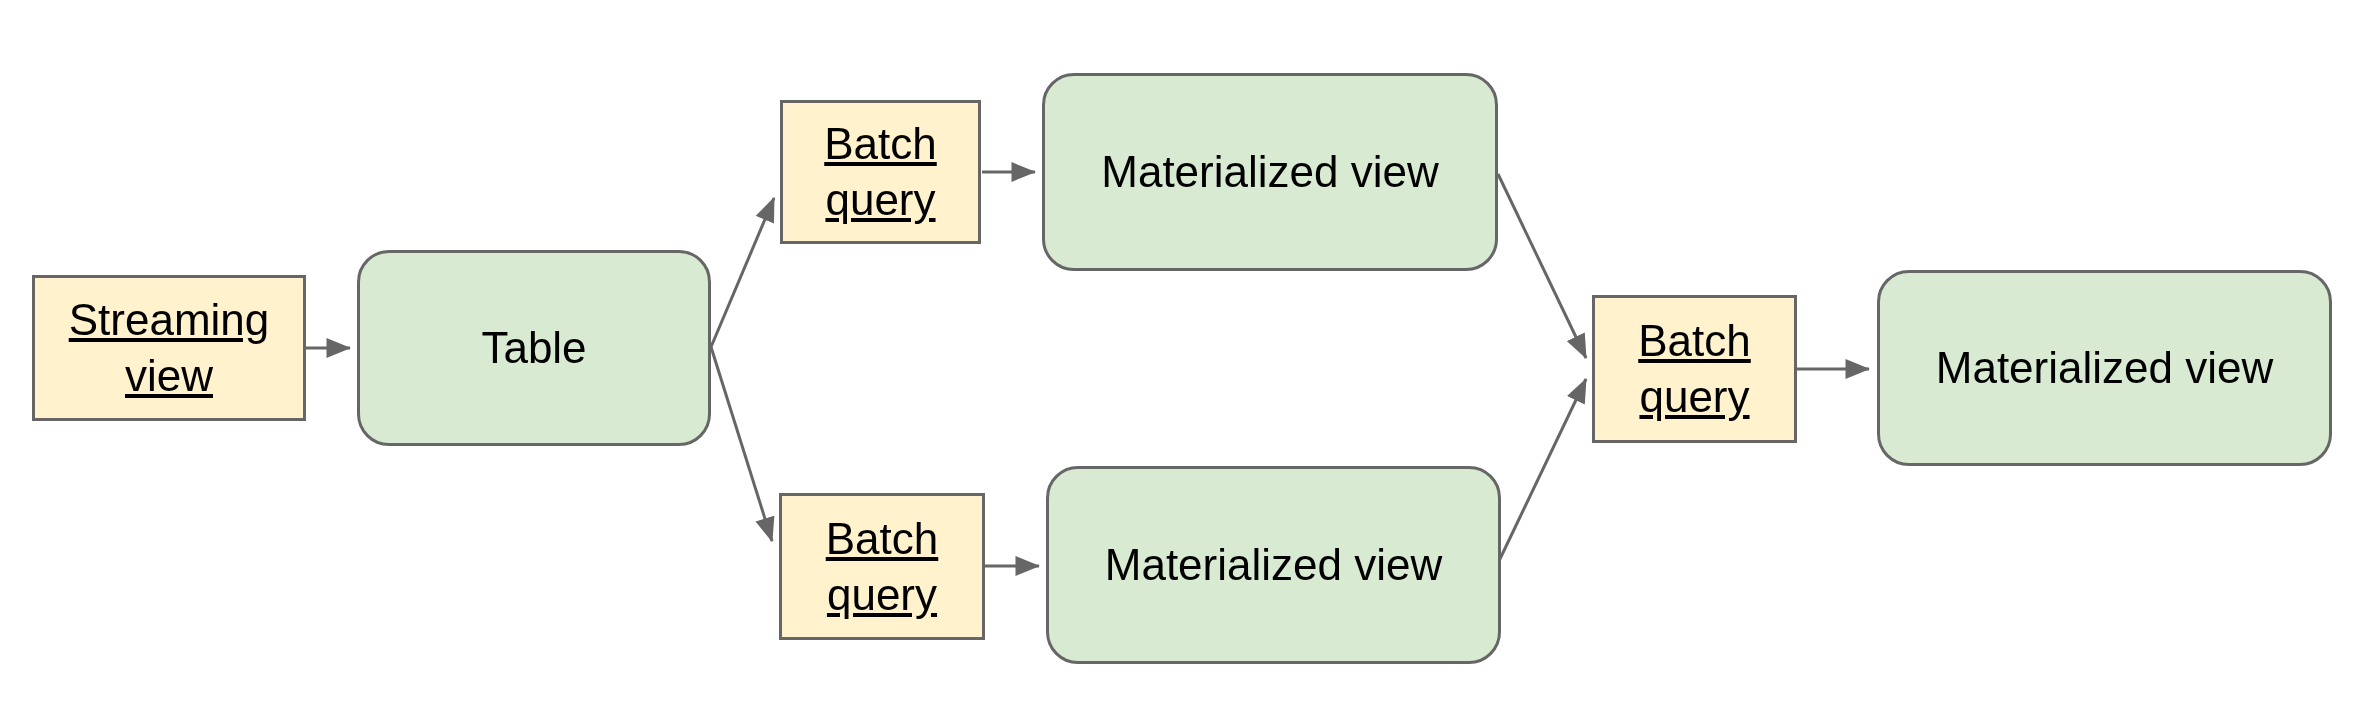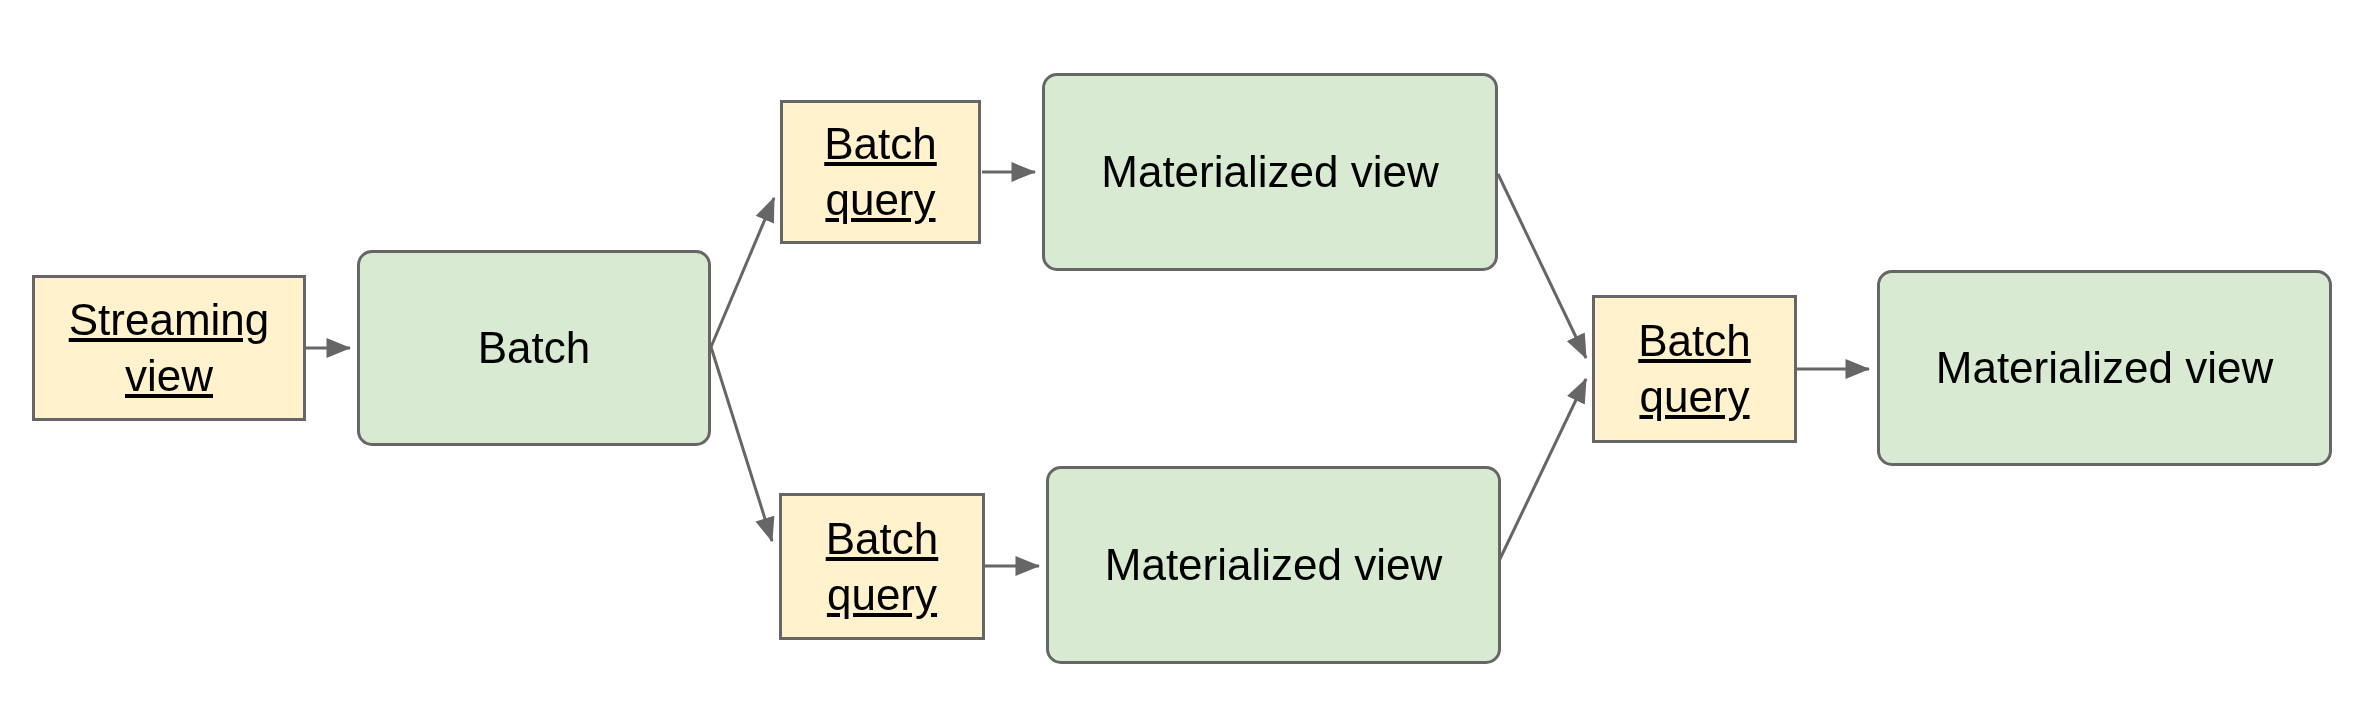--- a/index.html
+++ b/index.html
@@ -46,21 +46,21 @@
     display: block;
   }
   .query {
     background: var(--query-fill, #fff2cc);
     border: 3px solid var(--stroke, #666666);
     text-decoration: underline;
   }
   .green {
     background: var(--green-fill, #d9ead3);
     border: 3px solid var(--stroke, #666666);
-    border-radius: 15px;
+    border-radius: 32px;
   }
 </style>
 </head>
 <body>
 
 <div class="canvas">
 
   <svg class="edge-layer" viewBox="0 0 2370 720" xmlns="http://www.w3.org/2000/svg">
     <defs>
       <marker id="arrow" viewBox="0 0 10 8" markerWidth="8.4" markerHeight="6.6" refX="9.5" refY="4" orient="auto" markerUnits="strokeWidth">
@@ -75,21 +75,21 @@
     <line x1="1498" y1="174" x2="1586" y2="358" marker-end="url(#arrow)"></line>
     <line x1="1499" y1="561" x2="1586" y2="379" marker-end="url(#arrow)"></line>
     <line x1="1797" y1="369" x2="1869" y2="369" marker-end="url(#arrow)"></line>
   </svg>
 
   <div class="node query" style="left:32px;  top:275px; width:274px; height:146px;">
     <span class="label">Streaming view</span>
   </div>
 
   <div class="node green" style="left:357px; top:250px; width:354px; height:196px;">
-    <span class="label">Batch</span>
+    <span class="label">Table</span>
   </div>
 
   <div class="node query" style="left:780px; top:100px; width:201px; height:144px;">
     <span class="label">Batch query</span>
   </div>
 
   <div class="node green" style="left:1042px; top:73px; width:456px; height:198px;">
     <span class="label">Materialized view</span>
   </div>
 

